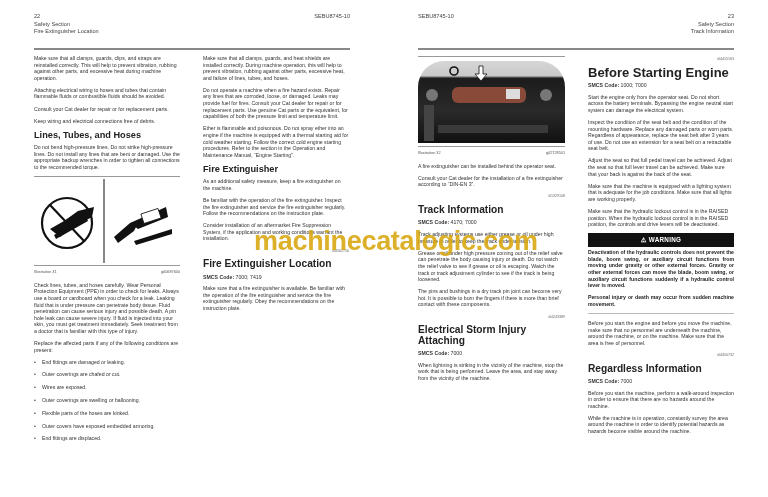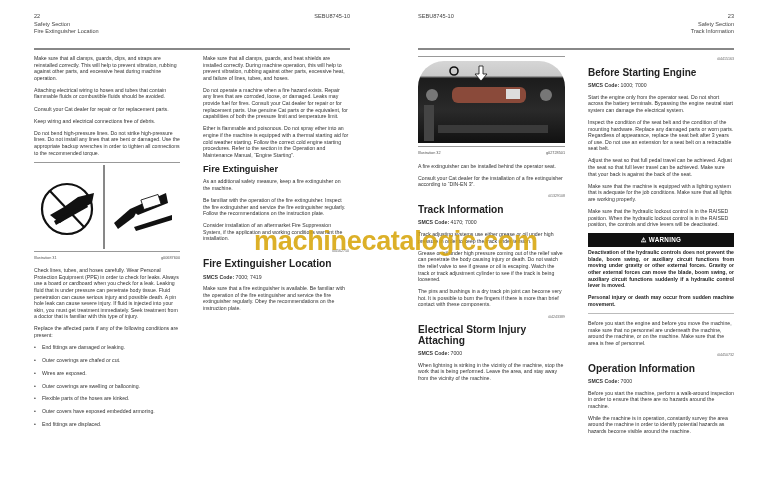--- a/index.html
+++ b/index.html
@@ -52,20 +52,21 @@
     <div>Safety Section</div>
     <div>Fire Extinguisher Location</div>
   </div>
   <div class="hdr-rule"></div>
 
   <div class="col col-l1">
     <p>Make sure that all clamps, guards, clips, and straps are reinstalled correctly. This will help to prevent vibration, rubbing against other parts, and excessive heat during machine operation.</p>
     <p>Attaching electrical wiring to hoses and tubes that contain flammable fluids or combustible fluids should be avoided.</p>
     <p>Consult your Cat dealer for repair or for replacement parts.</p>
     <p>Keep wiring and electrical connections free of debris.</p>
+    <h2>Lines, Tubes, and Hoses</h2>
     <p>Do not bend high-pressure lines. Do not strike high-pressure lines. Do not install any lines that are bent or damaged. Use the appropriate backup wrenches in order to tighten all connections to the recommended torque.</p>
 
     <div class="illus" style="height:90px;">
       <svg width="146" height="88" viewBox="0 0 146 88">
         <line x1="70" y1="2" x2="70" y2="86" stroke="#111" stroke-width="1"></line>
         <circle cx="33" cy="46" r="25" fill="none" stroke="#111" stroke-width="2.2"></circle>
         <line x1="16" y1="28" x2="50" y2="64" stroke="#111" stroke-width="2.2"></line>
         <path d="M16 52 L30 44 L44 34 L60 30 L58 40 L40 50 L26 60 Z" fill="#111"></path>
         <path d="M20 58 L52 40 L54 44 L22 62 Z" fill="#111"></path>
         <path d="M80 60 L96 46 L104 46 L100 54 L84 66 Z" fill="#111"></path>
@@ -156,40 +157,40 @@
     <h2 style="font-size:10.2px;">Electrical Storm Injury Attaching</h2>
     <div class="smcs">
       <b>SMCS Code:</b>
       <span>7000</span>
     </div>
     <p>When lightning is striking in the vicinity of the machine, stop the work that is being performed. Leave the area, and stay away from the vicinity of the machine.</p>
   </div>
 
   <div class="col col-r2">
     <div class="refid" style="margin-top:0;">i04415163</div>
-    <h2 style="font-size:10px;">Before Starting Engine</h2>
+    <h2 style="font-size:13px;">Before Starting Engine</h2>
     <div class="smcs">
       <b>SMCS Code:</b>
       <span>1000; 7000</span>
     </div>
     <p>Start the engine only from the operator seat. Do not short across the battery terminals. Bypassing the engine neutral start system can damage the electrical system.</p>
     <p>Inspect the condition of the seat belt and the condition of the mounting hardware. Replace any damaged parts or worn parts. Regardless of appearance, replace the seat belt after 3 years of use. Do not use an extension for a seat belt on a retractable seat belt.</p>
     <p>Adjust the seat so that full pedal travel can be achieved. Adjust the seat so that full lever travel can be achieved. Make sure that your back is against the back of the seat.</p>
     <p>Make sure that the machine is equipped with a lighting system that is adequate for the job conditions. Make sure that all lights are working properly.</p>
     <p>Make sure that the hydraulic lockout control is in the RAISED position. When the hydraulic lockout control is in the RAISED position, the controls and drive levers will be deactivated.</p>
     <div class="warn-box">
       <span>⚠</span>
       <span>WARNING</span>
     </div>
     <p class="warn-text">Deactivation of the hydraulic controls does not prevent the blade, boom swing, or auxiliary circuit functions from moving under gravity or other external forces. Gravity or other external forces can move the blade, boom swing, or auxiliary circuit functions suddenly if a hydraulic control lever is moved.</p>
     <p class="warn-text">Personal injury or death may occur from sudden machine movement.</p>
     <div class="warn-rule"></div>
     <p>Before you start the engine and before you move the machine, make sure that no personnel are underneath the machine, around the machine, or on the machine. Make sure that the area is free of personnel.</p>
     <div class="refid">i04450732</div>
-    <h2 style="font-size:10.2px;">Operation Information</h2>
+    <h2 style="font-size:10.2px;">Regardless Information</h2>
     <div class="smcs">
       <b>SMCS Code:</b>
       <span>7000</span>
     </div>
     <p>Before you start the machine, perform a walk-around inspection in order to ensure that there are no hazards around the machine.</p>
     <p>While the machine is in operation, constantly survey the area around the machine in order to identify potential hazards as hazards become visible around the machine.</p>
   </div>
 </div>
 
 <div class="watermark">machinecatalogic.com</div>

